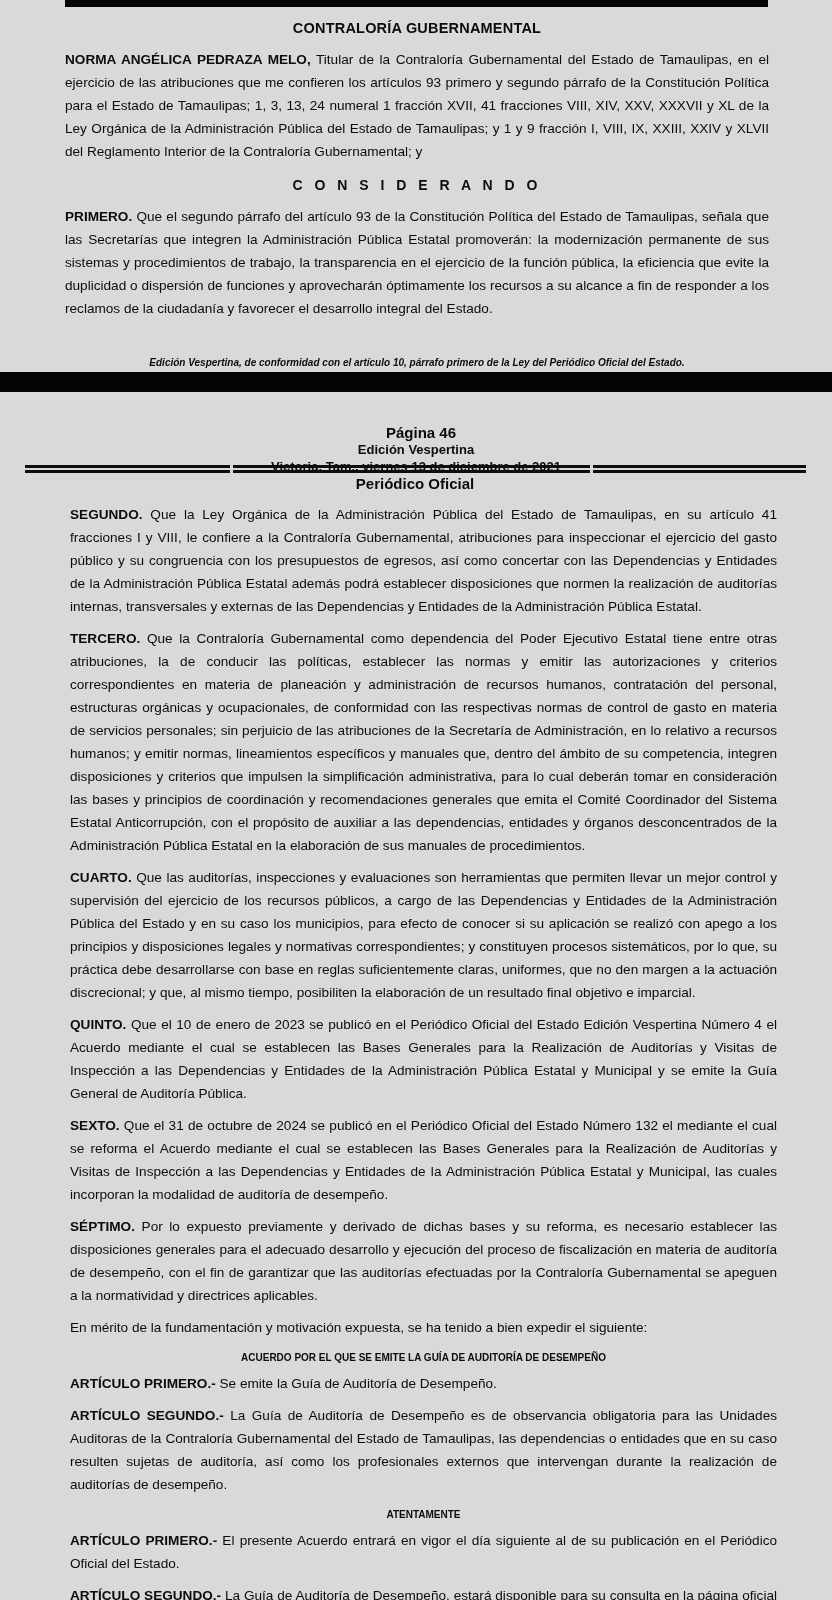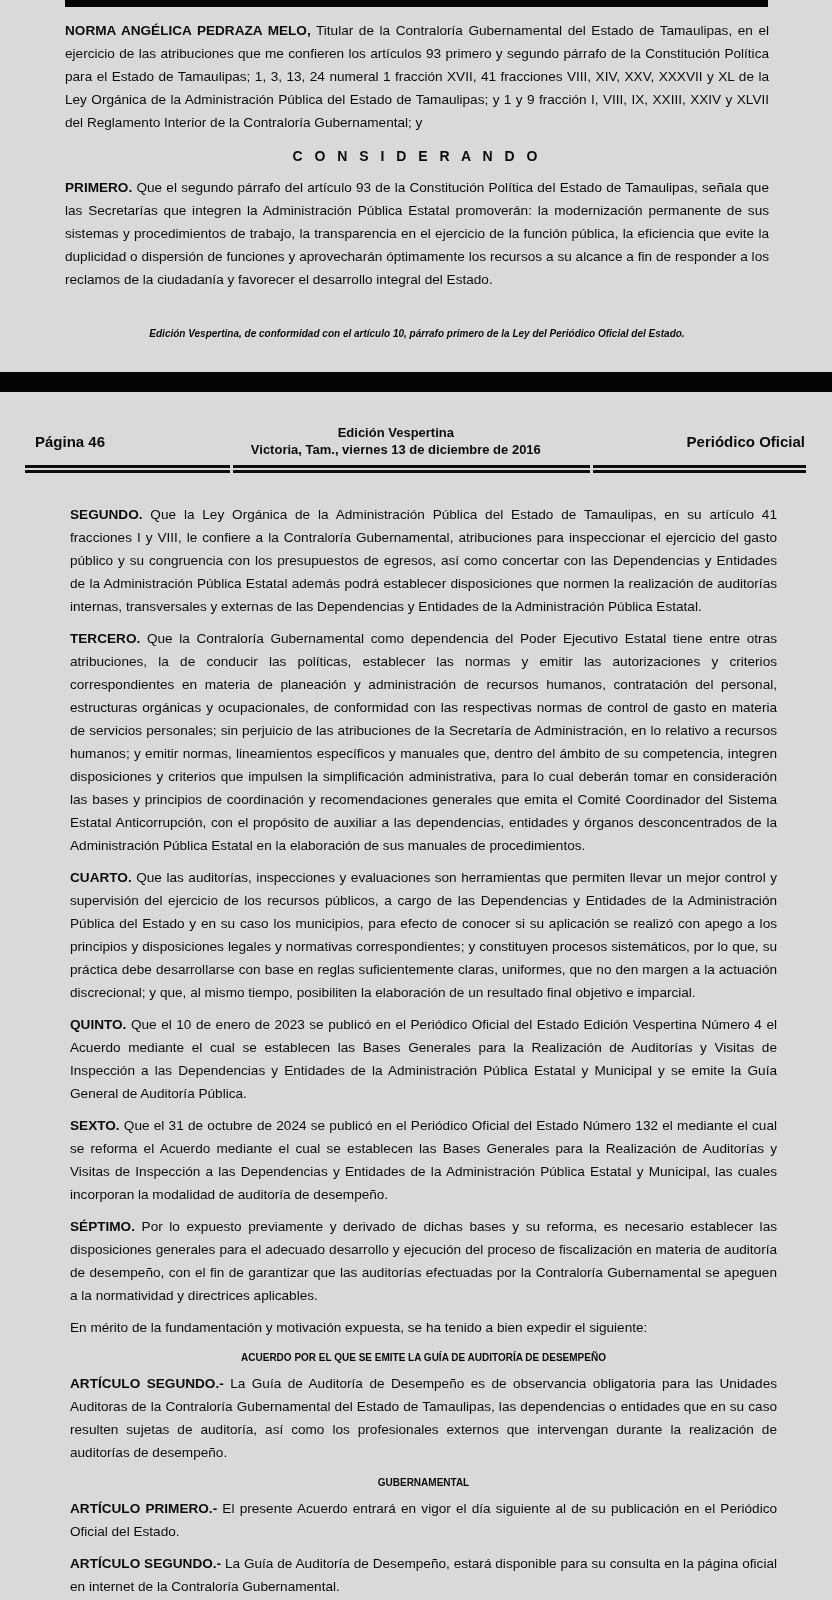--- a/index.html
+++ b/index.html
@@ -57,20 +57,21 @@
     width: 832px; height: 20px;
     background: #050505;
   }
   .page-header {
     position: absolute;
     top: 424px; left: 25px;
     width: 782px;
     display: flex;
     align-items: center;
     justify-content: space-between;
+    flex-direction: column;
   }
   .ph-left, .ph-right {
     font-size: 15px;
     font-weight: bold;
     white-space: nowrap;
   }
   .ph-left { padding-left: 10px; }
   .ph-right { padding-right: 2px; }
   .ph-center {
     text-align: center;
@@ -115,33 +116,34 @@
   b.lead { font-weight: bold; }
 </style>
 </head>
 <body>
 
 <div class="page">
 
   <div class="top-bar"></div>
 
   <section class="sec-top">
+    <h1>CONTRALORÍA GUBERNAMENTAL</h1>
     <p class="para"><b class="lead">NORMA ANGÉLICA PEDRAZA MELO,</b><span> Titular de la Contraloría Gubernamental del Estado de Tamaulipas, en el ejercicio de las atribuciones que me confieren los artículos 93 primero y segundo párrafo de la Constitución Política para el Estado de Tamaulipas; 1, 3, 13, 24 numeral 1 fracción XVII, 41 fracciones VIII, XIV, XXV, XXXVII y XL de la Ley Orgánica de la Administración Pública del Estado de Tamaulipas; y 1 y 9 fracción I, VIII, IX, XXIII, XXIV y XLVII del Reglamento Interior de la Contraloría Gubernamental; y</span></p>
     <div class="considerando">C O N S I D E R A N D O</div>
     <p class="para"><b class="lead">PRIMERO.</b><span> Que el segundo párrafo del artículo 93 de la Constitución Política del Estado de Tamaulipas, señala que las Secretarías que integren la Administración Pública Estatal promoverán: la modernización permanente de sus sistemas y procedimientos de trabajo, la transparencia en el ejercicio de la función pública, la eficiencia que evite la duplicidad o dispersión de funciones y aprovecharán óptimamente los recursos a su alcance a fin de responder a los reclamos de la ciudadanía y favorecer el desarrollo integral del Estado.</span></p>
     <p class="footnote">Edición Vespertina, de conformidad con el artículo 10, párrafo primero de la Ley del Periódico Oficial del Estado.</p>
   </section>
 
   <div class="band"></div>
 
   <header class="page-header">
     <div class="ph-left">Página 46</div>
     <div class="ph-center">
       <div>Edición Vespertina</div>
-      <div>Victoria, Tam., viernes 13 de diciembre de 2016</div>
+      <div>Victoria, Tam., viernes 13 de diciembre de 2021</div>
     </div>
     <div class="ph-right">Periódico Oficial</div>
   </header>
 
   <div class="double-rule">
     <div class="seg seg1"></div>
     <div class="seg seg2"></div>
     <div class="seg seg3"></div>
   </div>
 
@@ -156,25 +158,26 @@
     <p class="para"><b class="lead">QUINTO.</b><span> Que el 10 de enero de 2023 se publicó en el Periódico Oficial del Estado Edición Vespertina Número 4 el Acuerdo mediante el cual se establecen las Bases Generales para la Realización de Auditorías y Visitas de Inspección a las Dependencias y Entidades de la Administración Pública Estatal y Municipal y se emite la Guía General de Auditoría Pública.</span></p>
 
     <p class="para"><b class="lead">SEXTO.</b><span> Que el 31 de octubre de 2024 se publicó en el Periódico Oficial del Estado Número 132 el mediante el cual se reforma el Acuerdo mediante el cual se establecen las Bases Generales para la Realización de Auditorías y Visitas de Inspección a las Dependencias y Entidades de la Administración Pública Estatal y Municipal, las cuales incorporan la modalidad de auditoría de desempeño.</span></p>
 
     <p class="para"><b class="lead">SÉPTIMO.</b><span> Por lo expuesto previamente y derivado de dichas bases y su reforma, es necesario establecer las disposiciones generales para el adecuado desarrollo y ejecución del proceso de fiscalización en materia de auditoría de desempeño, con el fin de garantizar que las auditorías efectuadas por la Contraloría Gubernamental se apeguen a la normatividad y directrices aplicables.</span></p>
 
     <p class="para plain">En mérito de la fundamentación y motivación expuesta, se ha tenido a bien expedir el siguiente:</p>
 
     <div class="heading-center">ACUERDO POR EL QUE SE EMITE LA GUÍA DE AUDITORÍA DE DESEMPEÑO</div>
 
+    <p class="para"><b class="lead">ARTÍCULO PRIMERO.-</b><span> Se emite la Guía de Auditoría de Desempeño.</span></p>
 
     <p class="para"><b class="lead">ARTÍCULO SEGUNDO.-</b><span> La Guía de Auditoría de Desempeño es de observancia obligatoria para las Unidades Auditoras de la Contraloría Gubernamental del Estado de Tamaulipas, las dependencias o entidades que en su caso resulten sujetas de auditoría, así como los profesionales externos que intervengan durante la realización de auditorías de desempeño.</span></p>
 
 
-    <div class="heading-center">GUBERNAMENTAL</div>
+    <div class="heading-center">ATENTAMENTE</div>
 
     <p class="para"><b class="lead">ARTÍCULO PRIMERO.-</b><span> El presente Acuerdo entrará en vigor el día siguiente al de su publicación en el Periódico Oficial del Estado.</span></p>
 
     <p class="para"><b class="lead">ARTÍCULO SEGUNDO.-</b><span> La Guía de Auditoría de Desempeño, estará disponible para su consulta en la página oficial en internet de la Contraloría Gubernamental.</span></p>
 
     <p class="para plain">Ciudad Victoria, Capital del Estado de Tamaulipas, a los nueve días del mes de diciembre del año dos mil veinticuatro.</p>
 
     <p class="para"><b class="lead">ATENTAMENTE.- CONTRALORA GUBERNAMENTAL DEL ESTADO DE TAMAULIPAS.- DRA. NORMA ANGÉLICA PEDRAZA MELO.-</b><span> Página.</span></p>
 
     <div class="sig-rule"></div>

